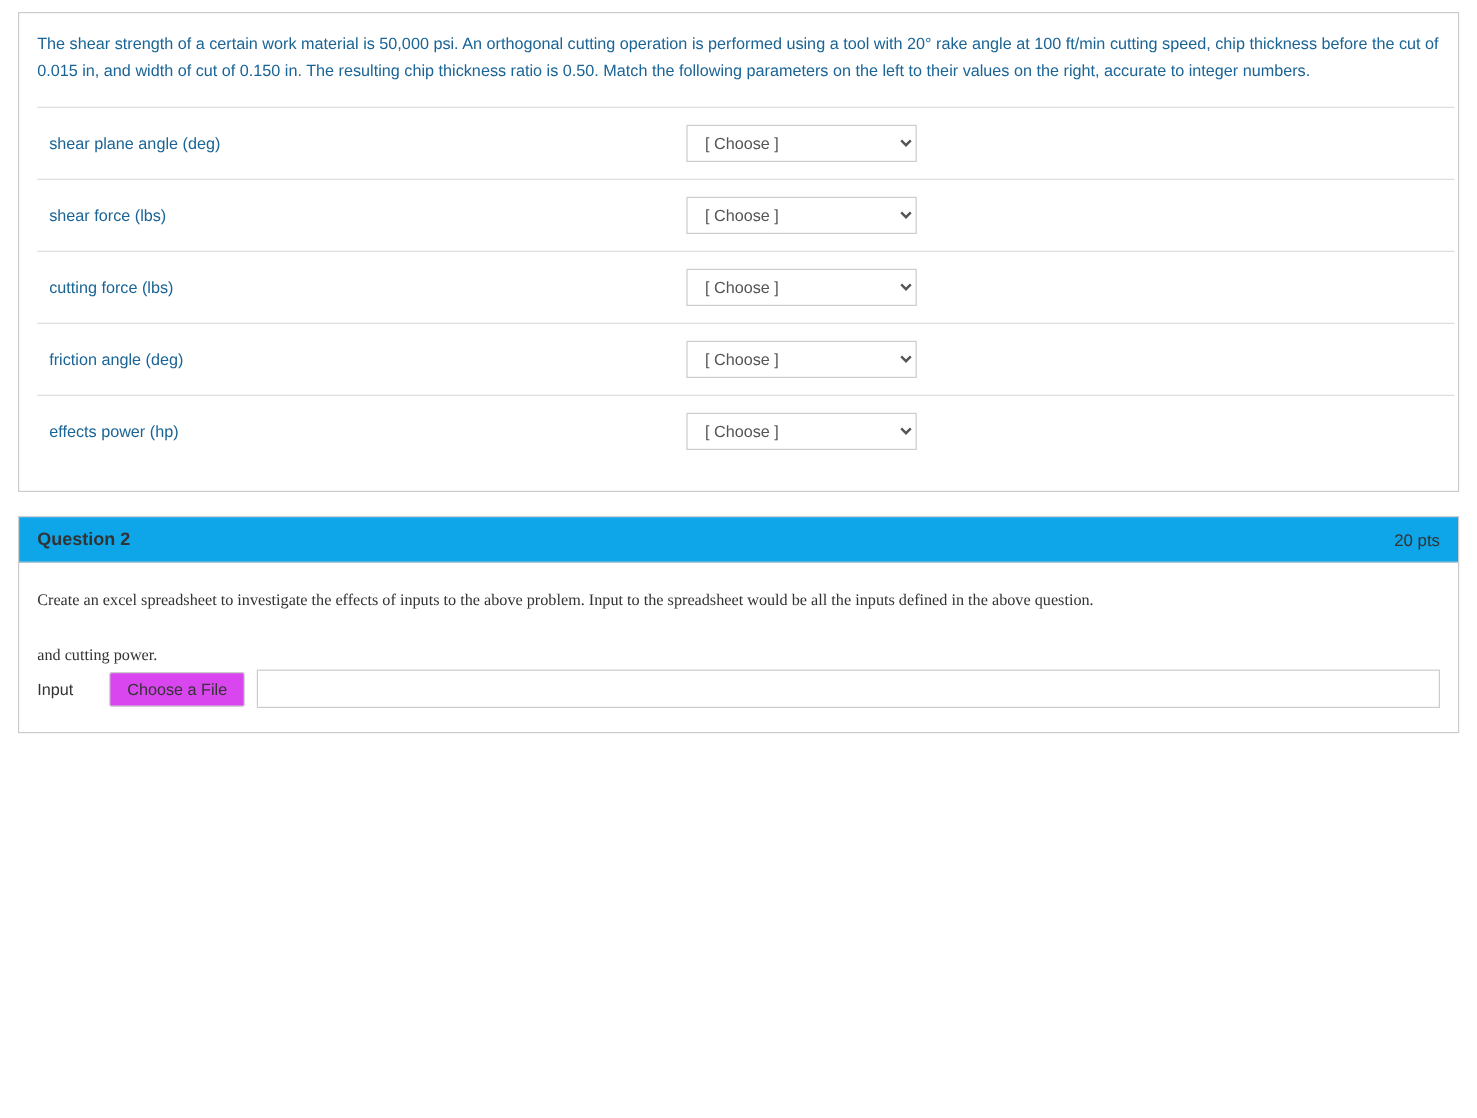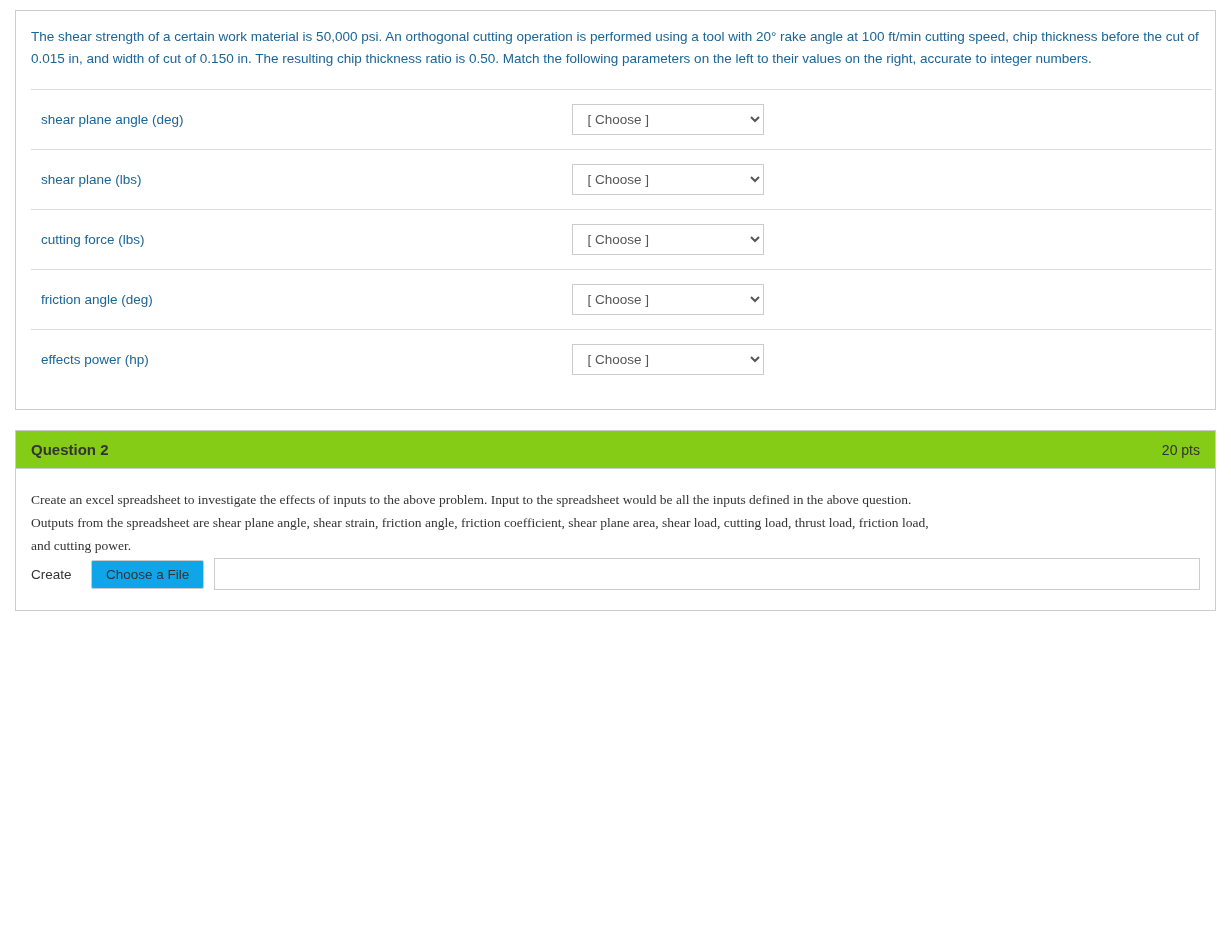--- a/index.html
+++ b/index.html
@@ -78,21 +78,21 @@
     
     .question2-section {
       border: 1px solid #ccc;
       margin-bottom: 20px;
     }
 
     .question2-header {
       display: flex;
       justify-content: space-between;
       align-items: center;
-      background: #84cc16;
+      background: #0ea5e9;
       padding: 10px 15px;
       border-bottom: 1px solid #ccc;
     }
 
     .question2-title {
       font-size: 15px;
       font-weight: bold;
       color: #333;
     }
 
@@ -119,21 +119,21 @@
     }
 
     .upload-label {
       font-size: 13.5px;
       color: #333;
       min-width: 50px;
     }
 
     .choose-file-btn {
       padding: 6px 14px;
-      background: #0ea5e9;
+      background: #d946ef;
       border: 1px solid #ccc;
       font-size: 13.5px;
       color: #333;
       cursor: pointer;
       border-radius: 2px;
     }
 
     .file-input-area {
       flex: 1;
       border: 1px solid #ccc;
@@ -156,21 +156,21 @@
 
     <table class="matching-table">
       <tbody>
         <tr>
           <td class="param-label">shear plane angle (deg)</td>
           <td class="dropdown-cell">
             <select class="choose-select"><option>[ Choose ]</option></select>
           </td>
         </tr>
         <tr>
-          <td class="param-label">shear plane (lbs)</td>
+          <td class="param-label">shear force (lbs)</td>
           <td class="dropdown-cell">
             <select class="choose-select"><option>[ Choose ]</option></select>
           </td>
         </tr>
         <tr>
           <td class="param-label">cutting force (lbs)</td>
           <td class="dropdown-cell">
             <select class="choose-select"><option>[ Choose ]</option></select>
           </td>
         </tr>
@@ -192,25 +192,25 @@
 
   <div class="question2-section">
     <div class="question2-header">
       <span class="question2-title">Question 2</span>
       <span class="question2-pts">20 pts</span>
     </div>
 
     <div class="question2-body">
       <p class="question2-text">
         <span>Create an excel spreadsheet to investigate the effects of inputs to the above problem.  Input to the spreadsheet would be all the inputs defined in the above question.</span><br>
-        <span>Outputs from the spreadsheet are shear plane angle, shear strain, friction angle, friction coefficient, shear plane area, shear load, cutting load, thrust load, friction load,</span><br>
+        <br>
         <span>and cutting power.</span>
       </p>
 
       <div class="upload-row">
-        <span class="upload-label">Create</span>
+        <span class="upload-label">Input</span>
         <button class="choose-file-btn">Choose a File</button>
         <div class="file-input-area"></div>
       </div>
     </div>
   </div>
 
 </div>
 
 </body></html>

